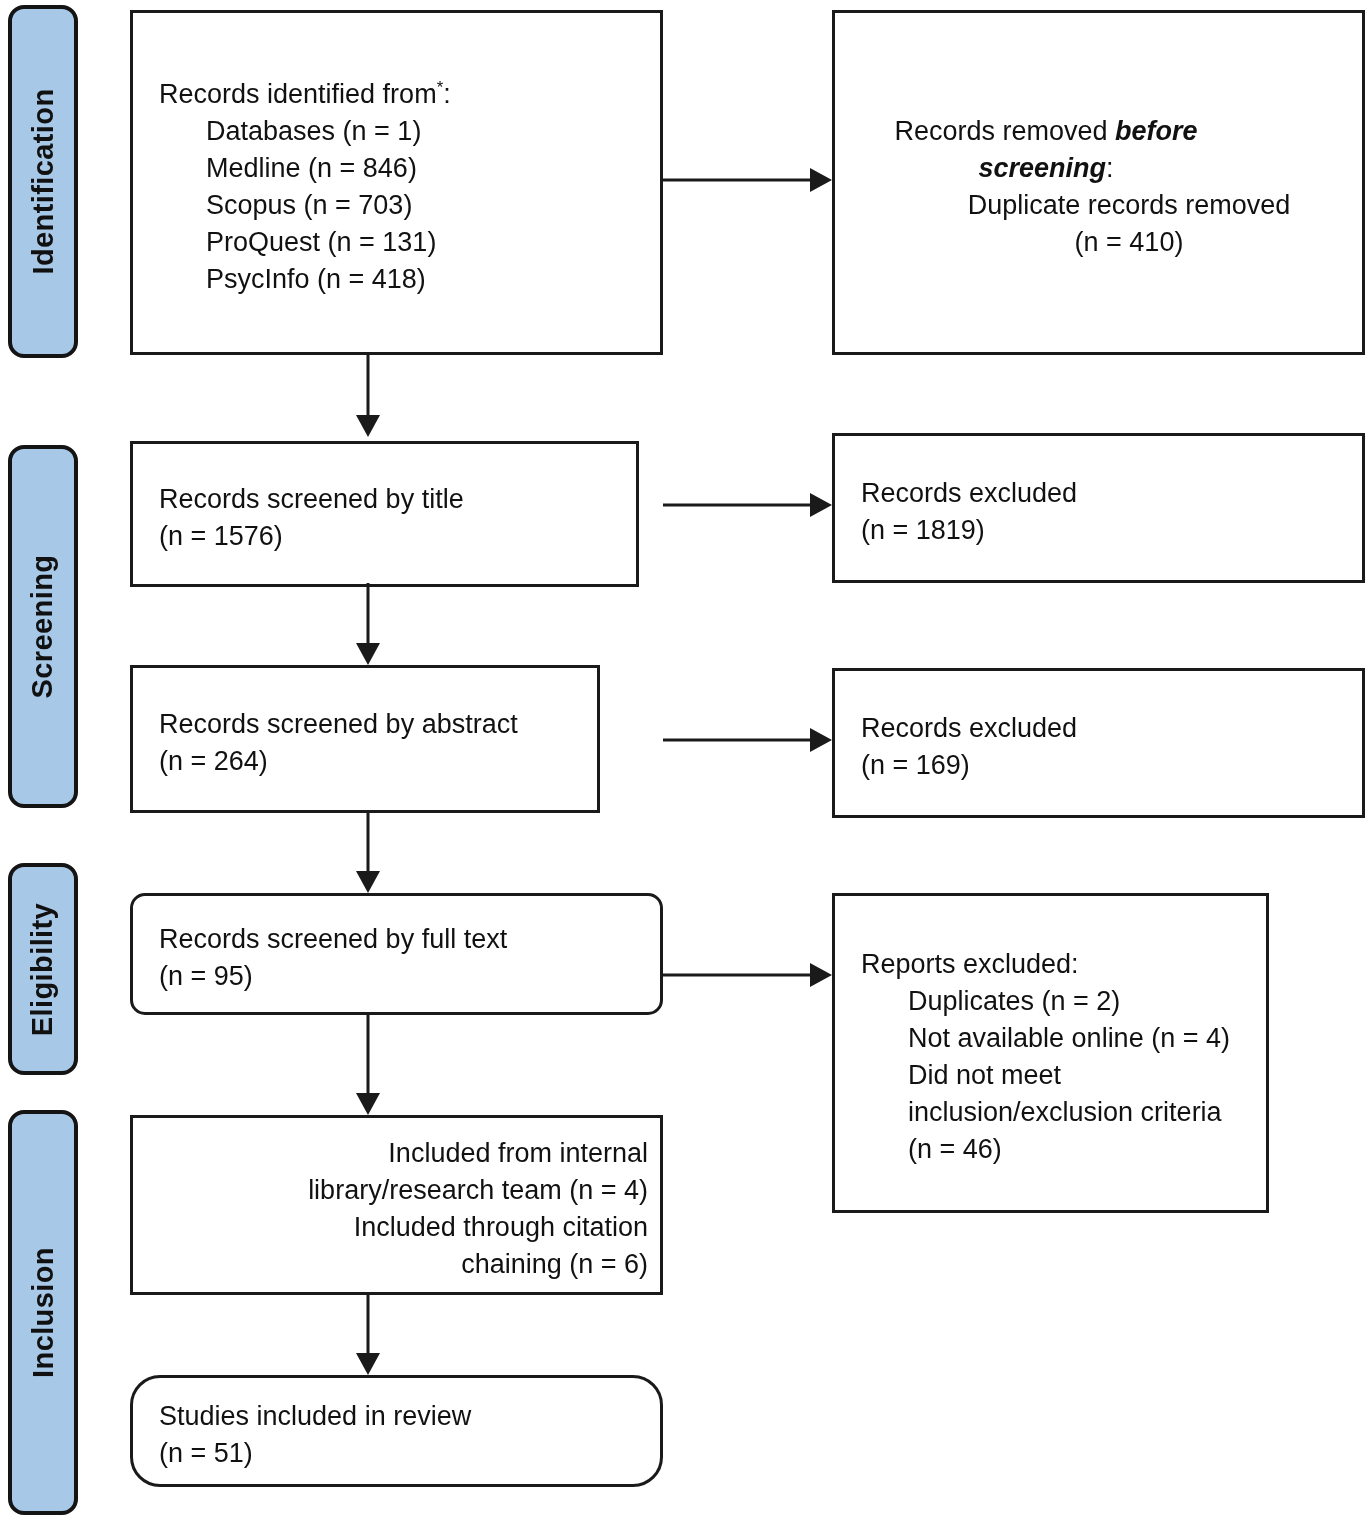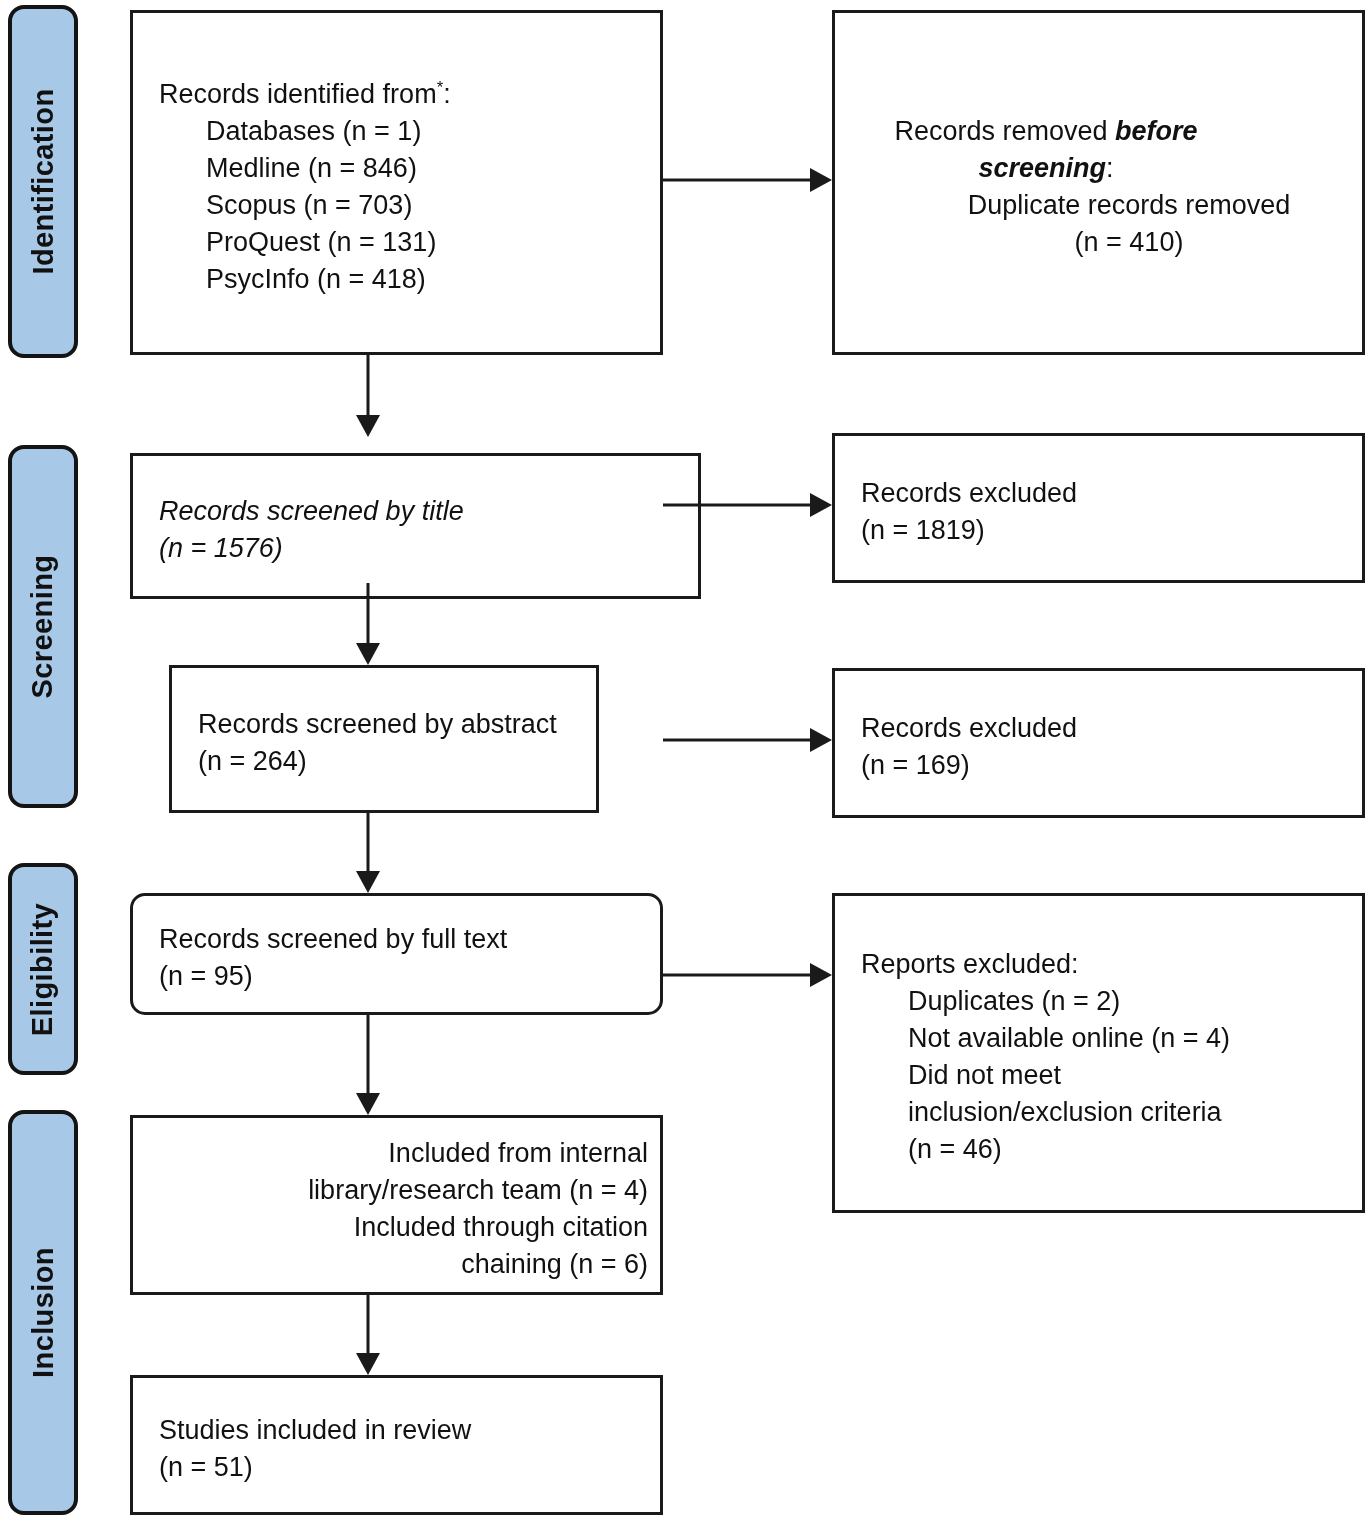--- a/index.html
+++ b/index.html
@@ -96,64 +96,64 @@
 
   <div class="fbox" style="left:130px; top:10px; width:533px; height:345px;">
     <div class="line"><span>Records identified from</span><sup class="star">*</sup><span>:</span></div>
     <div class="line indent">Databases (n = 1)</div>
     <div class="line indent">Medline (n = 846)</div>
     <div class="line indent">Scopus (n = 703)</div>
     <div class="line indent">ProQuest (n = 131)</div>
     <div class="line indent">PsycInfo (n = 418)</div>
   </div>
 
-  <div class="fbox" style="left:130px; top:453px; width:571px; height:146px;font-style:italic;">
+  <div class="fbox" style="left:130px; top:441px; width:509px; height:146px;">
     <div class="line">Records screened by title</div>
     <div class="line">(n = 1576)</div>
   </div>
 
-  <div class="fbox" style="left:130px; top:665px; width:430px; height:148px;margin-left:39px;">
+  <div class="fbox" style="left:130px; top:665px; width:470px; height:148px;">
     <div class="line">Records screened by abstract</div>
     <div class="line">(n = 264)</div>
   </div>
 
   <div class="fbox" style="left:130px; top:893px; width:533px; height:122px;border-radius:15px;">
     <div class="line">Records screened by full text</div>
     <div class="line">(n = 95)</div>
   </div>
 
   <div class="fbox" style="left:130px; top:1115px; width:533px; height:180px;text-align:right;">
     <div class="line">Included from internal</div>
     <div class="line">library/research team (n = 4)</div>
     <div class="line">Included through citation</div>
     <div class="line">chaining (n = 6)</div>
   </div>
 
-  <div class="fbox" style="left:130px; top:1375px; width:533px; height:140px;">
+  <div class="fbox" style="left:130px; top:1375px; width:533px; height:112px;border-radius:30px;">
     <div class="line">Studies included in review</div>
     <div class="line">(n = 51)</div>
   </div>
 
   <div class="fbox" style="left:832px; top:10px; width:533px; height:345px;text-align:center;">
     <div class="narrow"><span>Records removed </span><span class="ital">before screening</span><span>:</span></div>
     <div class="line indent">Duplicate records removed</div>
     <div class="line indent">(n = 410)</div>
   </div>
 
   <div class="fbox" style="left:832px; top:433px; width:533px; height:150px;">
     <div class="line">Records excluded</div>
     <div class="line">(n = 1819)</div>
   </div>
 
   <div class="fbox" style="left:832px; top:668px; width:533px; height:150px;">
     <div class="line">Records excluded</div>
     <div class="line">(n = 169)</div>
   </div>
 
-  <div class="fbox" style="left:832px; top:893px; width:533px; height:320px;">
+  <div class="fbox" style="left:832px; top:893px; width:437px; height:320px;">
     <div class="line">Reports excluded:</div>
     <div class="line indent">Duplicates (n = 2)</div>
     <div class="line indent">Not available online (n = 4)</div>
     <div class="line indent">Did not meet</div>
     <div class="line indent">inclusion/exclusion criteria</div>
     <div class="line indent">(n = 46)</div>
   </div>
 
   <div class="varrow" style="left:355px; top:355px; height:82px;">
     <div class="shaft"></div>

